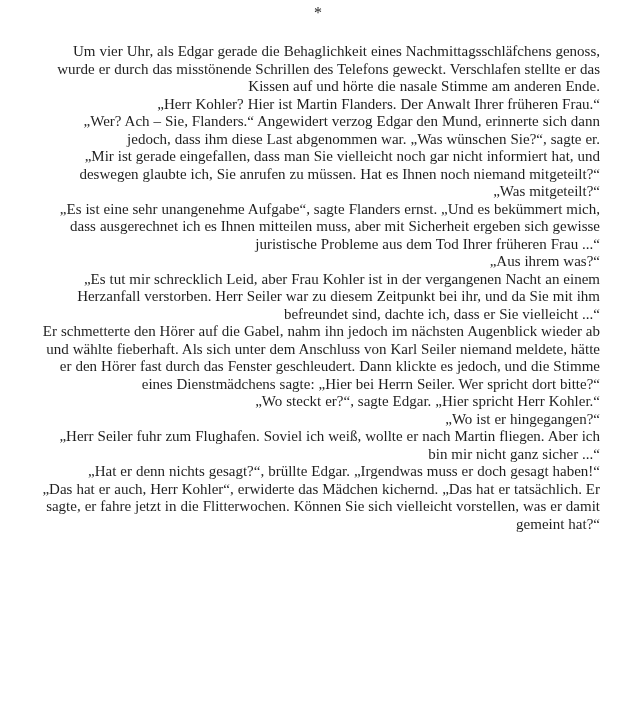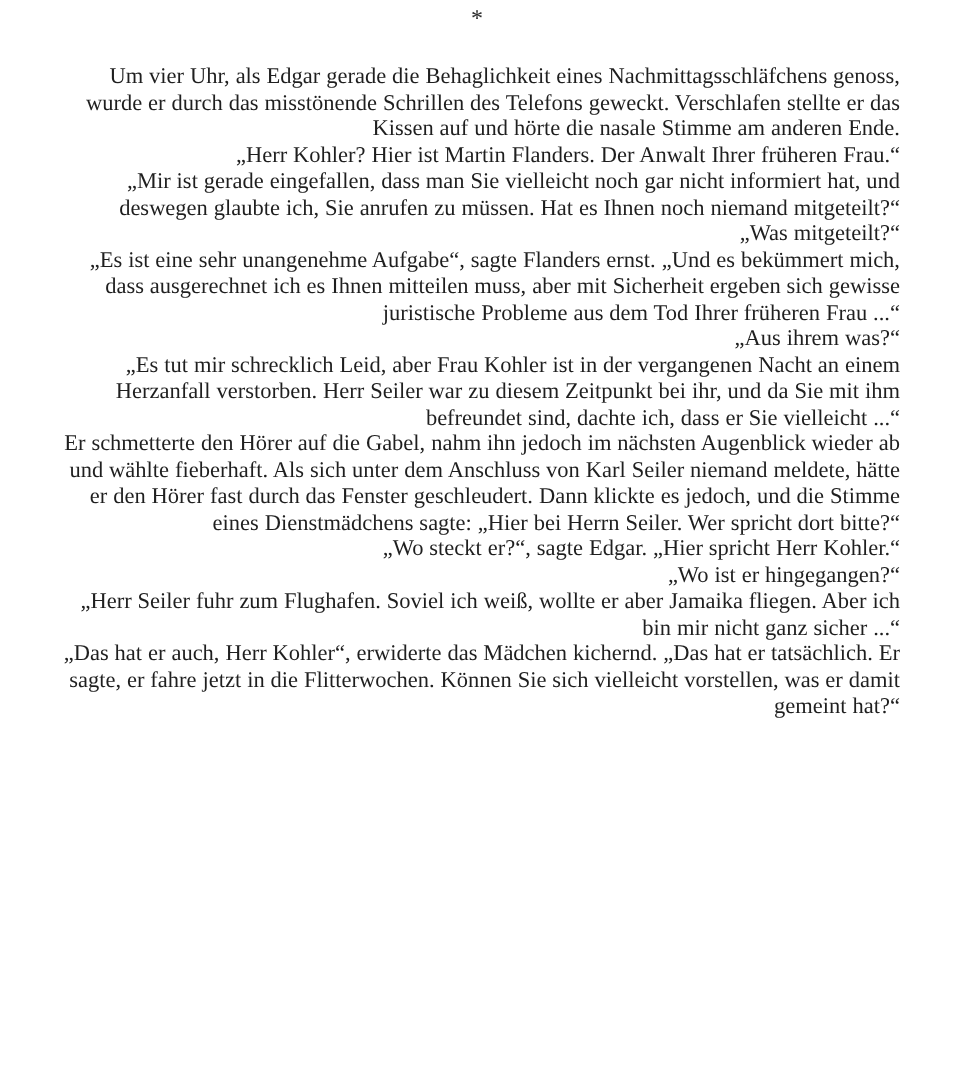--- a/index.html
+++ b/index.html
@@ -42,24 +42,26 @@
   }
 </style>
 </head>
 <body>
 
 <div class="page">
   <div class="separator">*</div>
   <div class="text-block">
       <p>Um vier Uhr, als Edgar gerade die Behaglichkeit eines Nachmittagsschläfchens genoss, wurde er durch das misstönende Schrillen des Telefons geweckt. Verschlafen stellte er das Kissen auf und hörte die nasale Stimme am anderen Ende.</p>
       <p>„Herr Kohler? Hier ist Martin Flanders. Der Anwalt Ihrer früheren Frau.“</p>
+      <p>„Wer? Ach – Sie, Flanders.“ Angewidert verzog Edgar den Mund, erinnerte sich dann jedoch, dass ihm diese Last abgenommen war. „Was wünschen Sie?“, sagte er.</p>
       <p>„Mir ist gerade eingefallen, dass man Sie vielleicht noch gar nicht informiert hat, und deswegen glaubte ich, Sie anrufen zu müssen. Hat es Ihnen noch niemand mitgeteilt?“</p>
       <p>„Was mitgeteilt?“</p>
       <p>„Es ist eine sehr unangenehme Aufgabe“, sagte Flanders ernst. „Und es bekümmert mich, dass ausgerechnet ich es Ihnen mitteilen muss, aber mit Sicherheit ergeben sich gewisse juristische Probleme aus dem Tod Ihrer früheren Frau ...“</p>
       <p>„Aus ihrem was?“</p>
       <p>„Es tut mir schrecklich Leid, aber Frau Kohler ist in der vergangenen Nacht an einem Herzanfall verstorben. Herr Seiler war zu diesem Zeitpunkt bei ihr, und da Sie mit ihm befreundet sind, dachte ich, dass er Sie vielleicht ...“</p>
       <p>Er schmetterte den Hörer auf die Gabel, nahm ihn jedoch im nächsten Augenblick wieder ab und wählte fieberhaft. Als sich unter dem Anschluss von Karl Seiler niemand meldete, hätte er den Hörer fast durch das Fenster geschleudert. Dann klickte es jedoch, und die Stimme eines Dienstmädchens sagte: „Hier bei Herrn Seiler. Wer spricht dort bitte?“</p>
       <p>„Wo steckt er?“, sagte Edgar. „Hier spricht Herr Kohler.“</p>
       <p>„Wo ist er hingegangen?“</p>
-      <p>„Herr Seiler fuhr zum Flughafen. Soviel ich weiß, wollte er aber Jamaika fliegen. Aber ich bin mir nicht ganz sicher ...“</p>
+      <p>„Herr Seiler fuhr zum Flughafen. Soviel ich weiß, wollte er nach Martin fliegen. Aber ich bin mir nicht ganz sicher ...“</p>
+      <p>„Hat er denn nichts gesagt?“, brüllte Edgar. „Irgendwas muss er doch gesagt haben!“</p>
       <p>„Das hat er auch, Herr Kohler“, erwiderte das Mädchen kichernd. „Das hat er tatsächlich. Er sagte, er fahre jetzt in die Flitterwochen. Können Sie sich vielleicht vorstellen, was er damit gemeint hat?“</p>
     </div>
 </div>
 
 </body></html>

